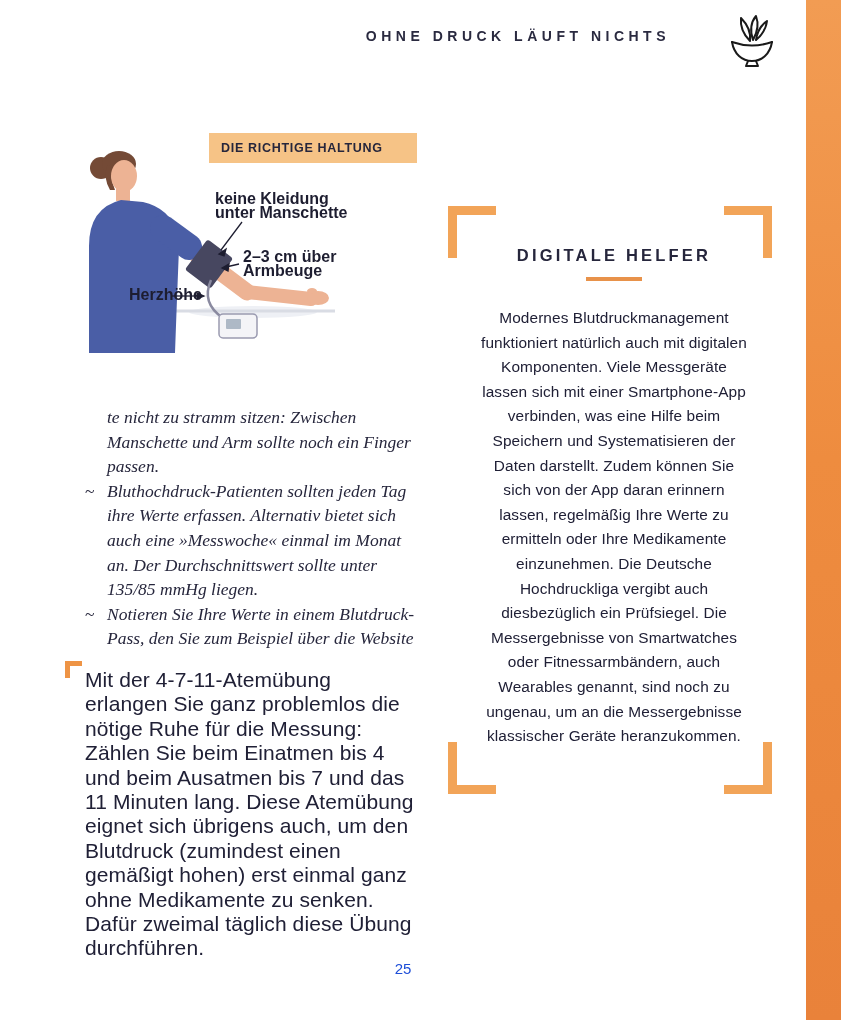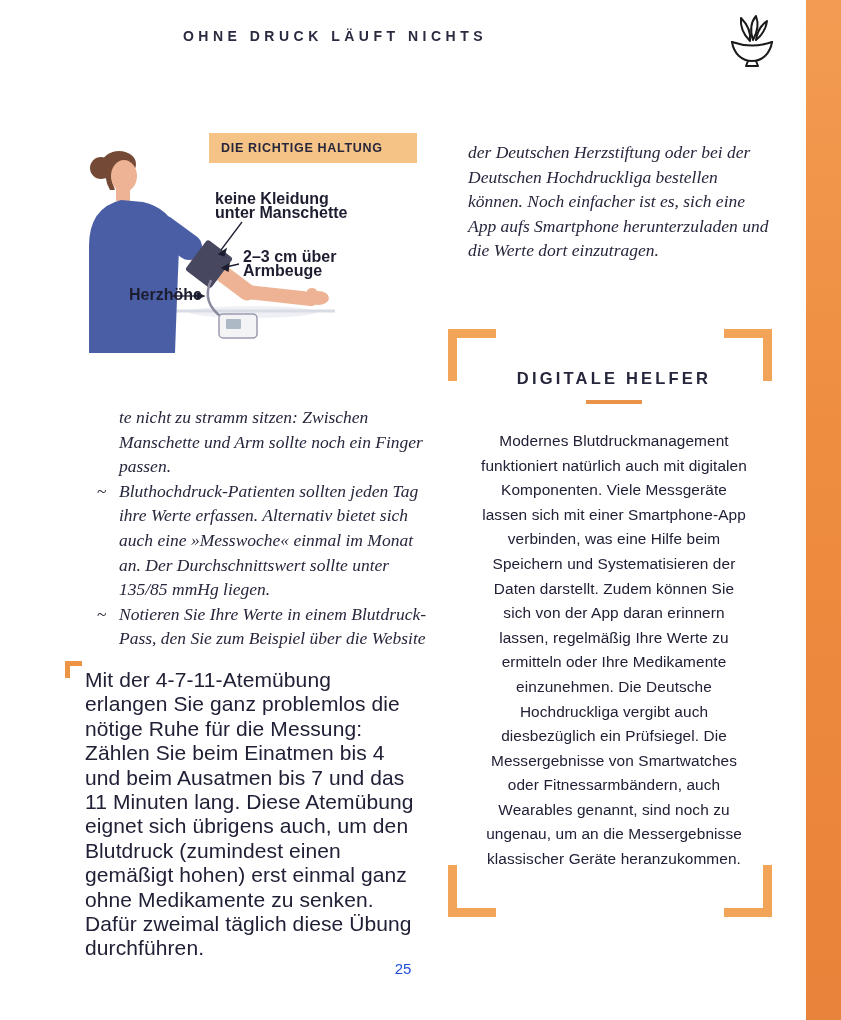--- a/index.html
+++ b/index.html
@@ -9,21 +9,21 @@
     background:#ffffff;
     font-family:"Liberation Sans", sans-serif;
     color:#26263C;
     overflow:hidden;
   }
   .sidebar {
     position:absolute; top:0; right:0; width:35px; height:1020px;
     background:linear-gradient(180deg,#F29C53 0%, #EE8C3F 45%, #E9823A 100%);
   }
   .header-title {
-    position:absolute; top:28px; left:0; width:670px; text-align:center;
+    position:absolute; top:28px; left:0; width:670px; text-align:right;
     font-size:14px; font-weight:bold; letter-spacing:4.5px; color:#2A2A40;
   }
   .bowl-icon { position:absolute; top:13px; left:726px; }
 
   
   .illustration { position:absolute; left:85px; top:130px; width:330px; height:272px; }
   .illu-svg { position:absolute; left:0; top:18px; }
   .caption-box {
     position:absolute; left:124px; top:3px; width:208px;
     background:#F6C386; padding:7px 10px 6px 12px;
@@ -33,21 +33,21 @@
   .illu-label {
     position:absolute; font-size:16px; font-weight:bold;
     line-height:13.5px; color:#1D1D30; z-index:2;
   }
   .lbl-clothing { left:130px; top:62px; }
   .lbl-distance { left:158px; top:120px; }
   .lbl-heart    { left:33px;  top:158px;margin-left:11px; }
 
   
   .serif-block {
-    position:absolute; left:97px; top:405px; width:332px;
+    position:absolute; left:85px; top:405px; width:332px;
     font-family:"Liberation Serif", serif; font-style:italic;
     font-size:17.5px; line-height:24.6px; color:#26263C;
   }
   .cont { margin-left:22px; }
   .bullet-row { display:flex; }
   .tilde { width:22px; flex:none; font-style:normal; }
 
   
   .tip { position:absolute; left:85px; top:668px; width:332px; }
   .tip-bracket {
@@ -151,21 +151,20 @@
     <span>Notieren Sie Ihre Werte in einem Blutdruck-Pass, den Sie zum Beispiel über die Website</span>
   </div>
 </div>
 
 <div class="tip">
   <span class="tip-bracket"></span>
   <p class="tip-body">Mit der 4-7-11-Atemübung erlangen Sie ganz problemlos die nötige Ruhe für die Messung: Zählen Sie beim Einatmen bis 4 und beim Ausatmen bis 7 und das 11 Minuten lang. Diese Atemübung eignet sich übrigens auch, um den Blutdruck (zumindest einen gemäßigt hohen) erst einmal ganz ohne Medikamente zu senken. Dafür zweimal täglich diese Übung durchführen.</p>
 </div>
 
 <div class="right-col">
-  <p class="right-serif">der Deutschen Herzstiftung oder bei der Deutschen Hochdruckliga bestellen können. Noch einfacher ist es, sich eine App aufs Smartphone herunterzuladen und die Werte dort einzutragen.</p>
 
   <div class="info-box">
     <span class="corner tl"></span>
     <span class="corner tr"></span>
     <span class="corner bl"></span>
     <span class="corner br"></span>
     <h3 class="box-heading">DIGITALE HELFER</h3>
     <div class="box-underline"></div>
     <p class="box-body">Modernes Blutdruckmanagement funktioniert natürlich auch mit digitalen Komponenten. Viele Messgeräte lassen sich mit einer Smartphone-App verbinden, was eine Hilfe beim Speichern und Systematisieren der Daten darstellt. Zudem können Sie sich von der App daran erinnern lassen, regelmäßig Ihre Werte zu ermitteln oder Ihre Medikamente einzunehmen. Die Deutsche Hochdruckliga vergibt auch diesbezüglich ein Prüfsiegel. Die Messergebnisse von Smartwatches oder Fitnessarmbändern, auch Wearables genannt, sind noch zu ungenau, um an die Messergebnisse klassischer Geräte heranzukommen.</p>
   </div>

